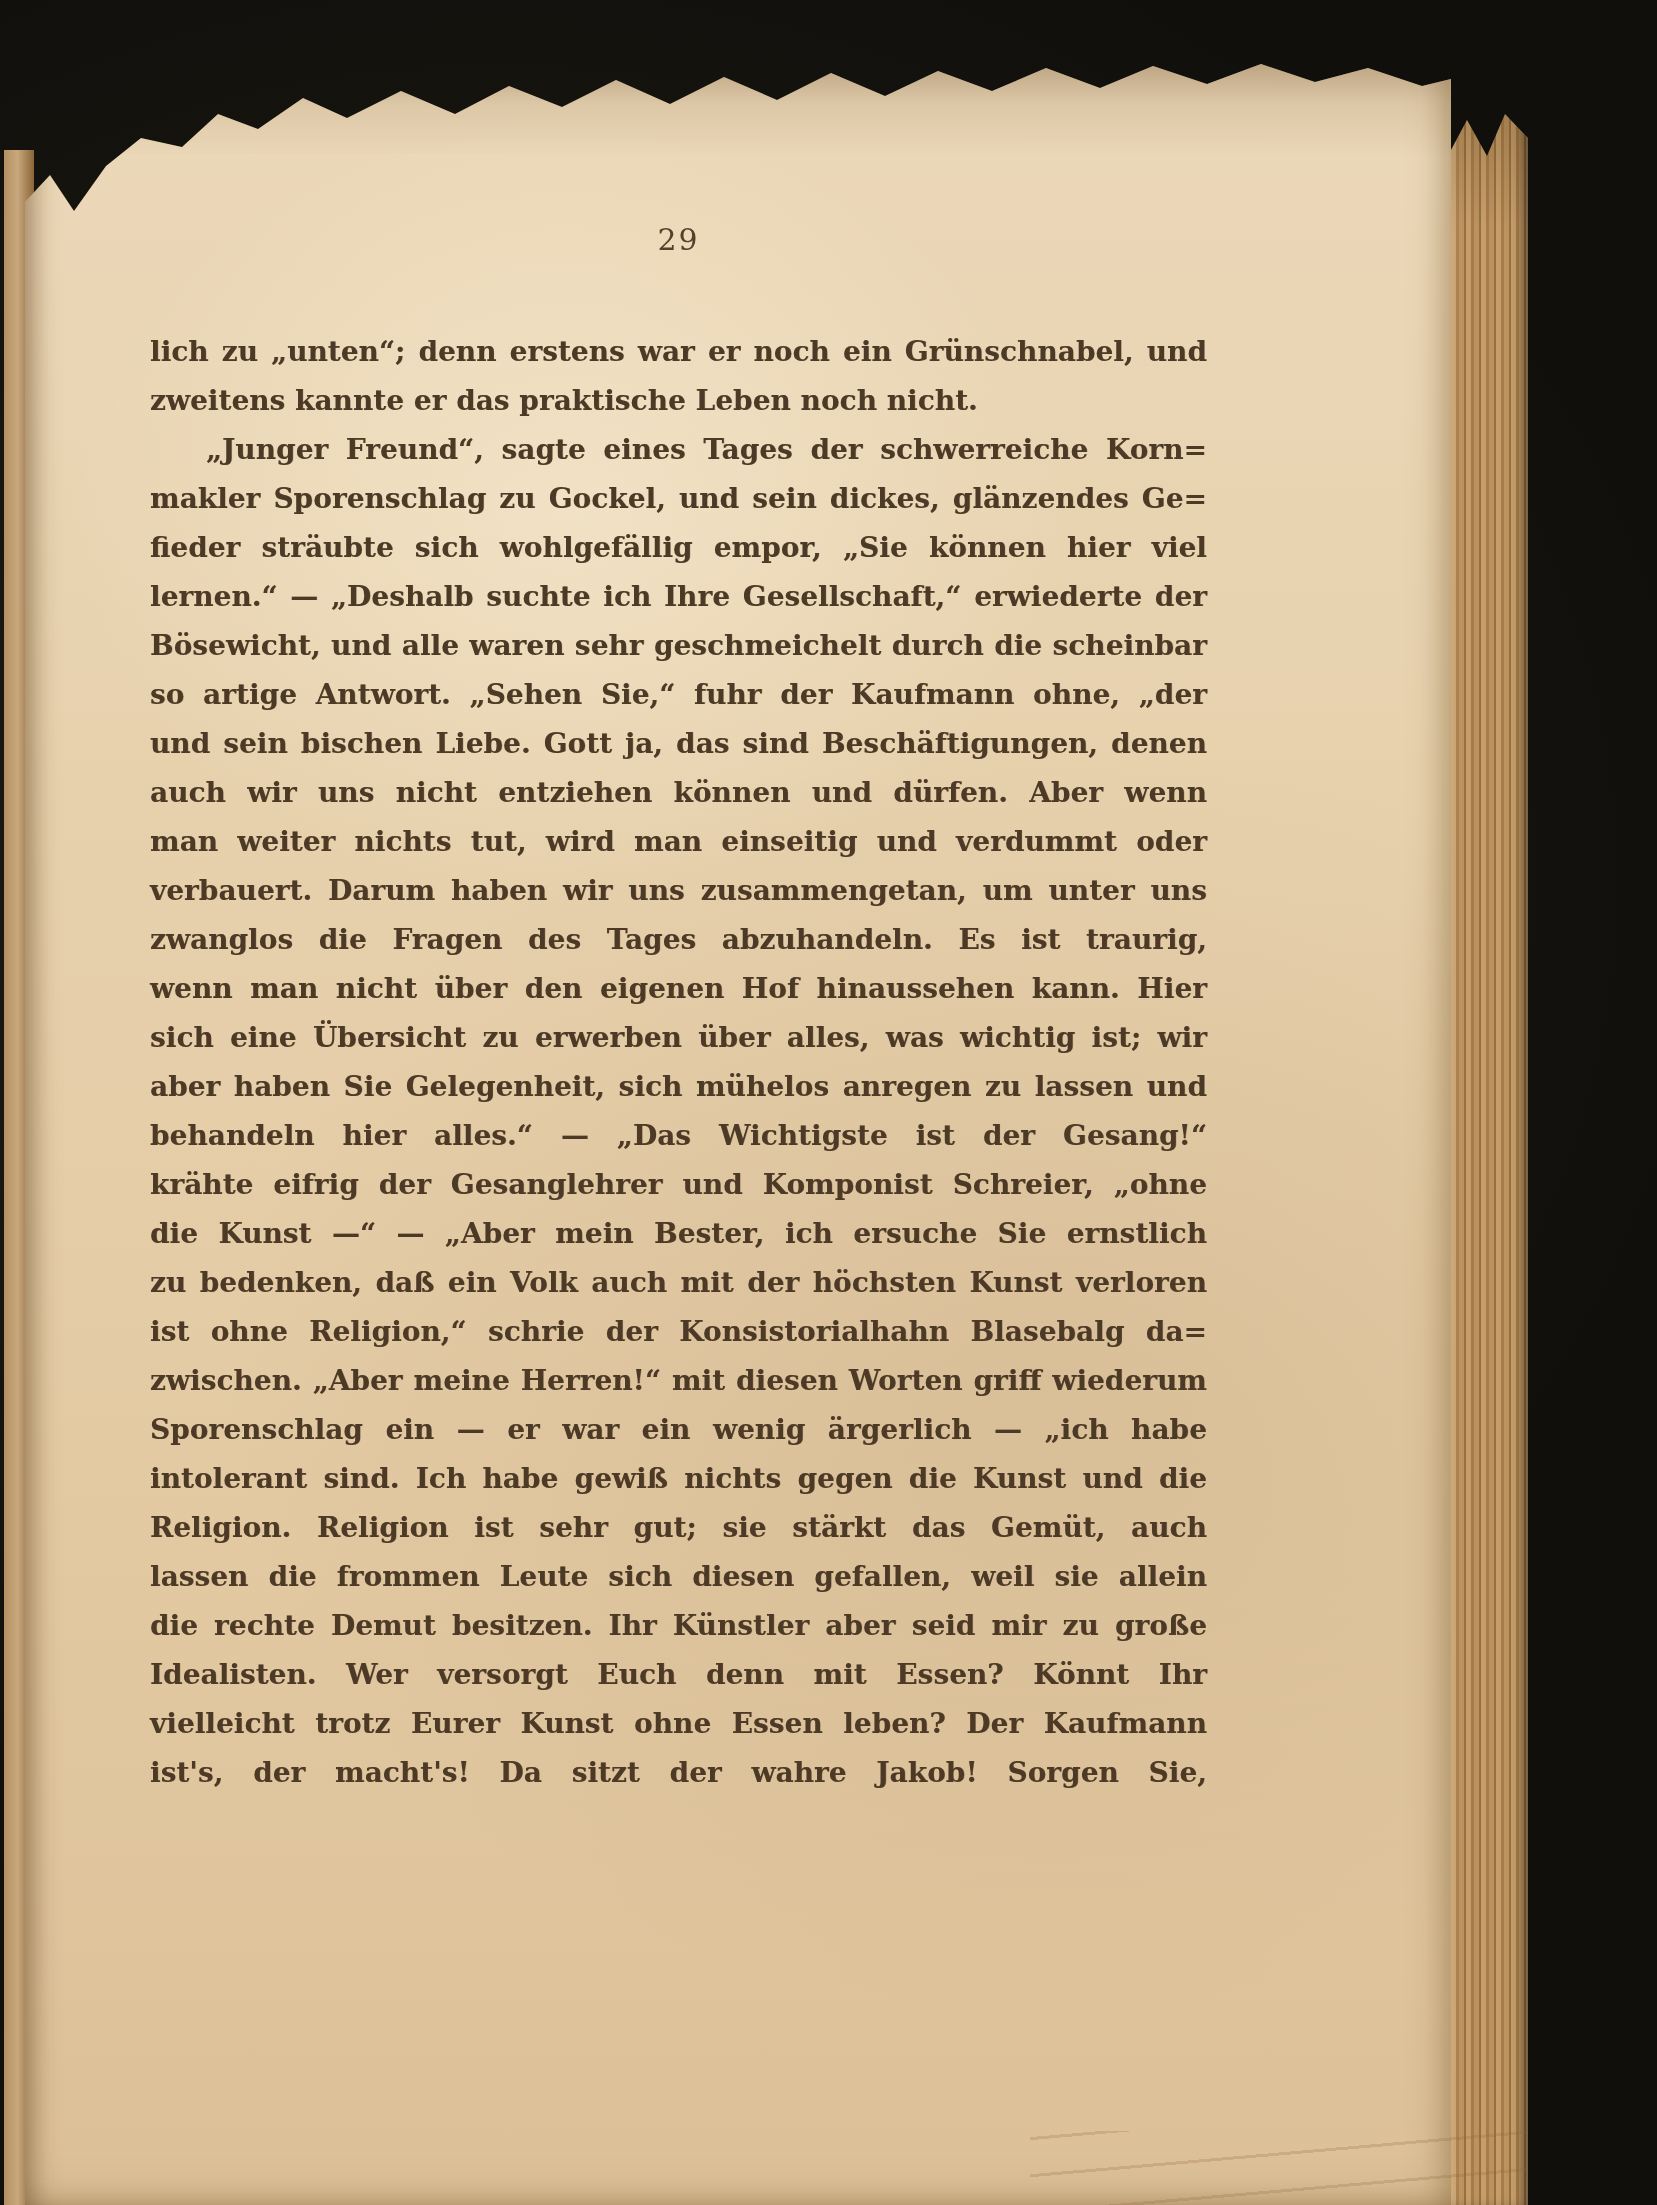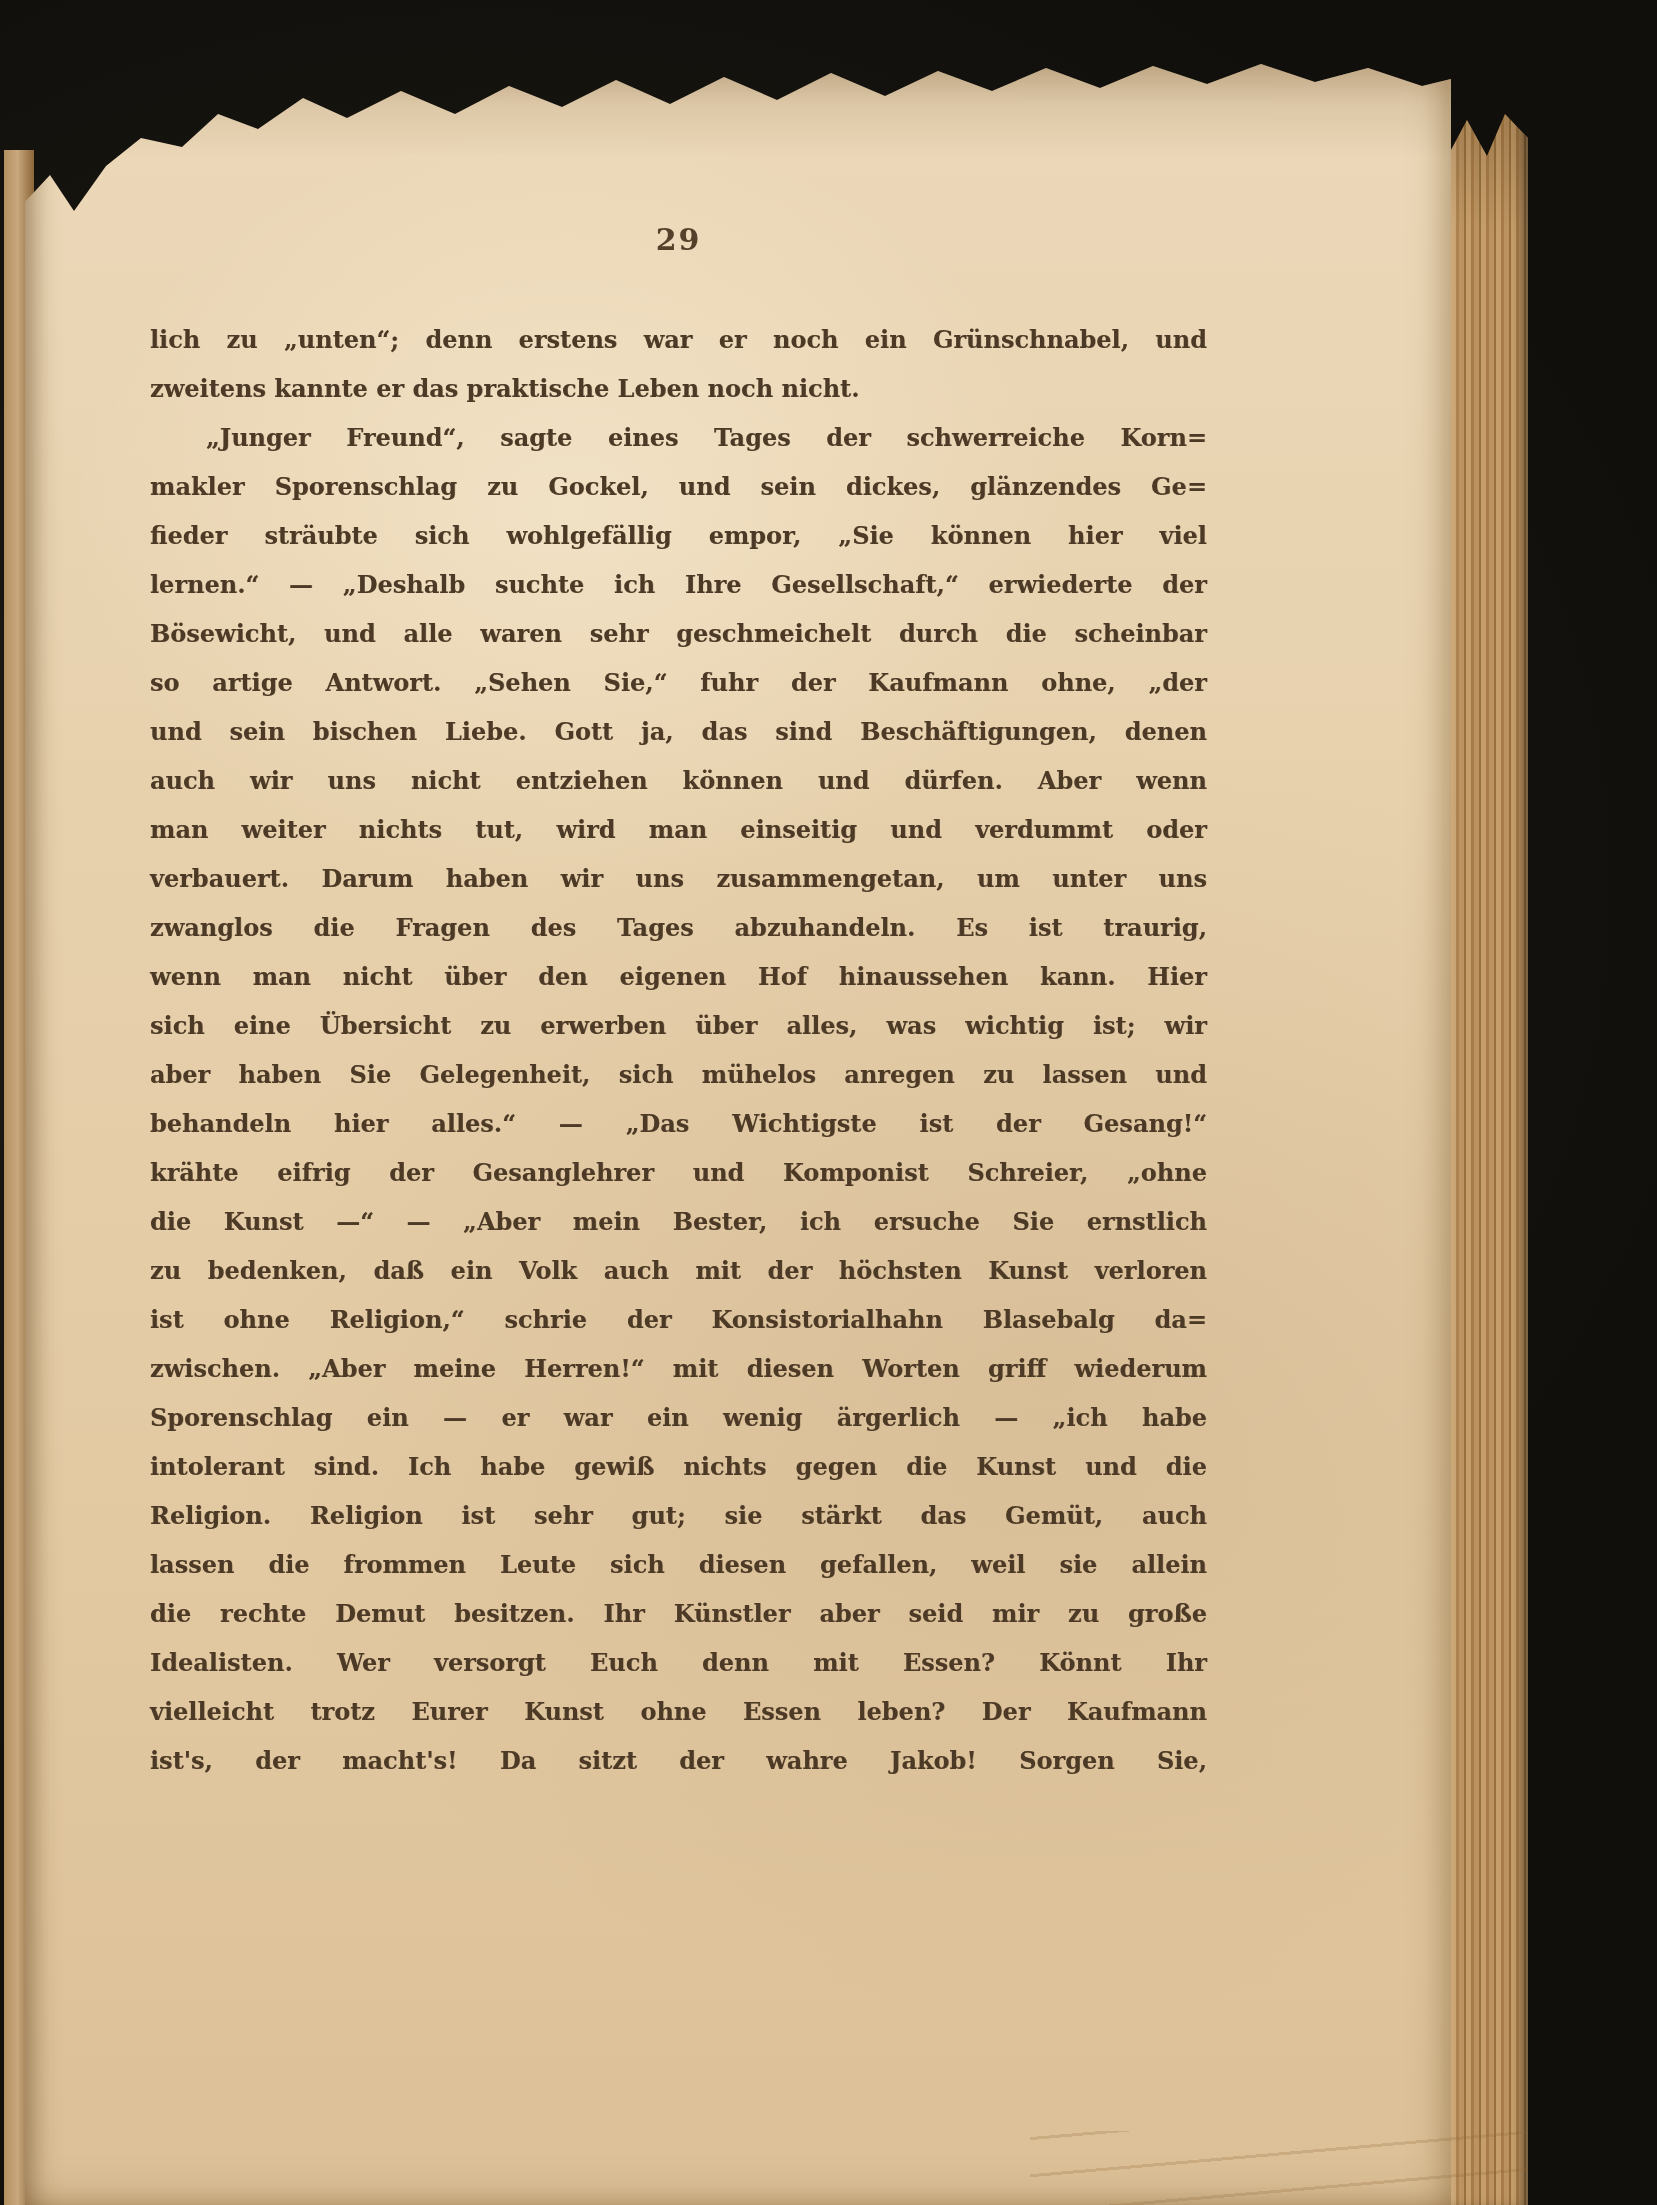--- a/index.html
+++ b/index.html
@@ -53,26 +53,26 @@
   }
   
   .corner-pages{
     position:absolute;left:1030px;top:2131px;width:498px;height:74px;
     background:repeating-linear-gradient(-5deg,transparent 0 34px,rgba(140,100,52,0.28) 34px 37px);
     opacity:.8;
   }
   .page-number{
     position:absolute;left:125px;top:190px;width:1057px;
     text-align:center;
-    font-size:30px;color:#55412b;letter-spacing:1.8px;font-weight:bold;
+    font-size:30px;color:#55412b;letter-spacing:1.8px;
   }
   .text-block{
-    position:absolute;left:125px;top:283px;width:1057px;
+    position:absolute;left:125px;top:295px;width:1057px;
     color:#4d3a26;
-    font-size:24px;font-weight:bold;
+    font-size:28px;font-weight:bold;
     line-height:49px;
     text-shadow:0.4px 0.4px 0 rgba(77,58,38,0.35);
   }
   .line{
     text-align:justify;
     text-align-last:justify;
     white-space:normal;
   }
   .line.short{text-align-last:left;}
   .line.indent{padding-left:56px;}

